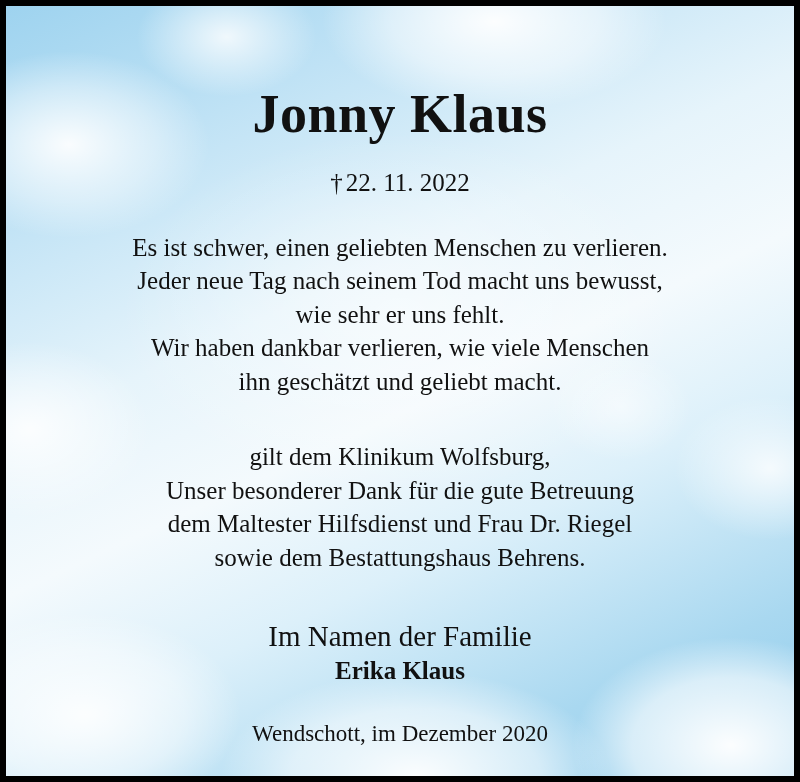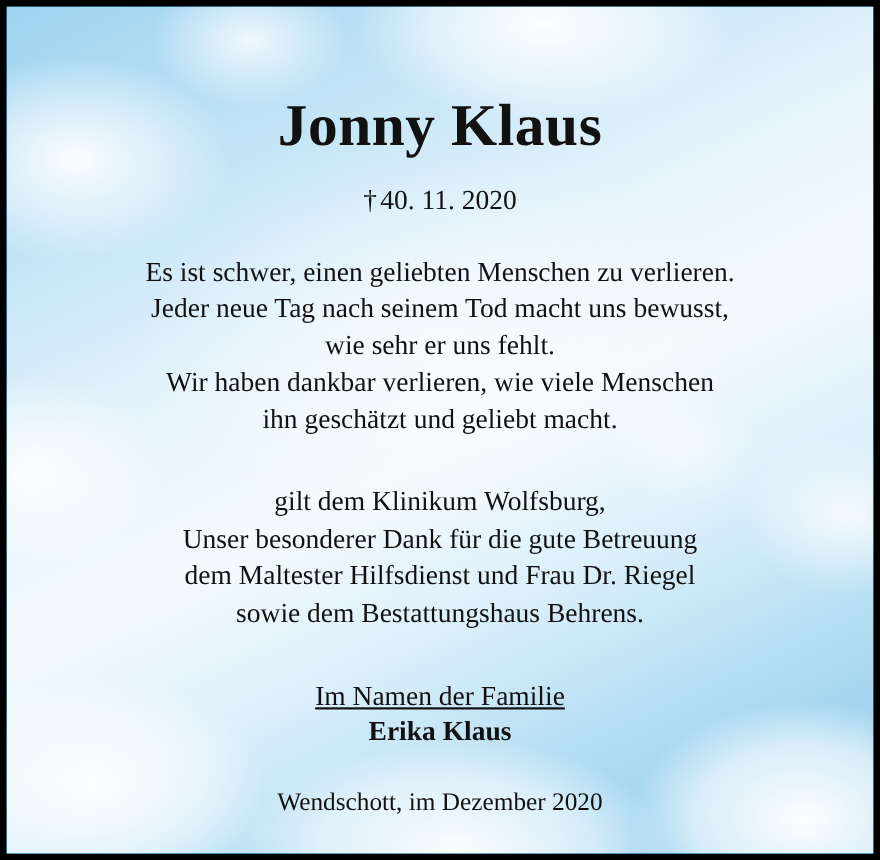--- a/index.html
+++ b/index.html
@@ -67,23 +67,22 @@
     font-size: 25px;
     line-height: 1.34;
     margin: 34px 0 0 0;
   }
   .thanks {
     font-size: 25px;
     line-height: 1.34;
     margin: 42px 0 0 0;
   }
   .family-intro {
-    font-size: 25px;
+    font-size: 29px;
     margin: 46px 0 0 0;
-    text-decoration: underline;
   }
   .family-name {
     font-size: 25px;
     font-weight: bold;
     margin: 4px 0 0 0;
   }
   .place-date {
     font-size: 23px;
     margin: 36px 0 0 0;
   }
@@ -96,21 +95,21 @@
 
 <div class="obituary">
   <div class="sky"></div>
   <div class="sky-soft"></div>
 
   <div class="content">
 
     <div class="name">Jonny Klaus</div>
 
     <div class="dates">
-      <span class="cross">†</span><span>40. 11. 2020</span>
+      <span class="cross">†</span><span>22. 11. 2022</span>
     </div>
 
     <div class="verse">
       <span class="line">Es ist schwer, einen geliebten Menschen zu verlieren.</span>
       <span class="line">Jeder neue Tag nach seinem Tod macht uns bewusst,</span>
       <span class="line">wie sehr er uns fehlt.</span>
       <span class="line">Wir haben dankbar verlieren, wie viele Menschen</span>
       <span class="line">ihn geschätzt und geliebt macht.</span>
     </div>
 

